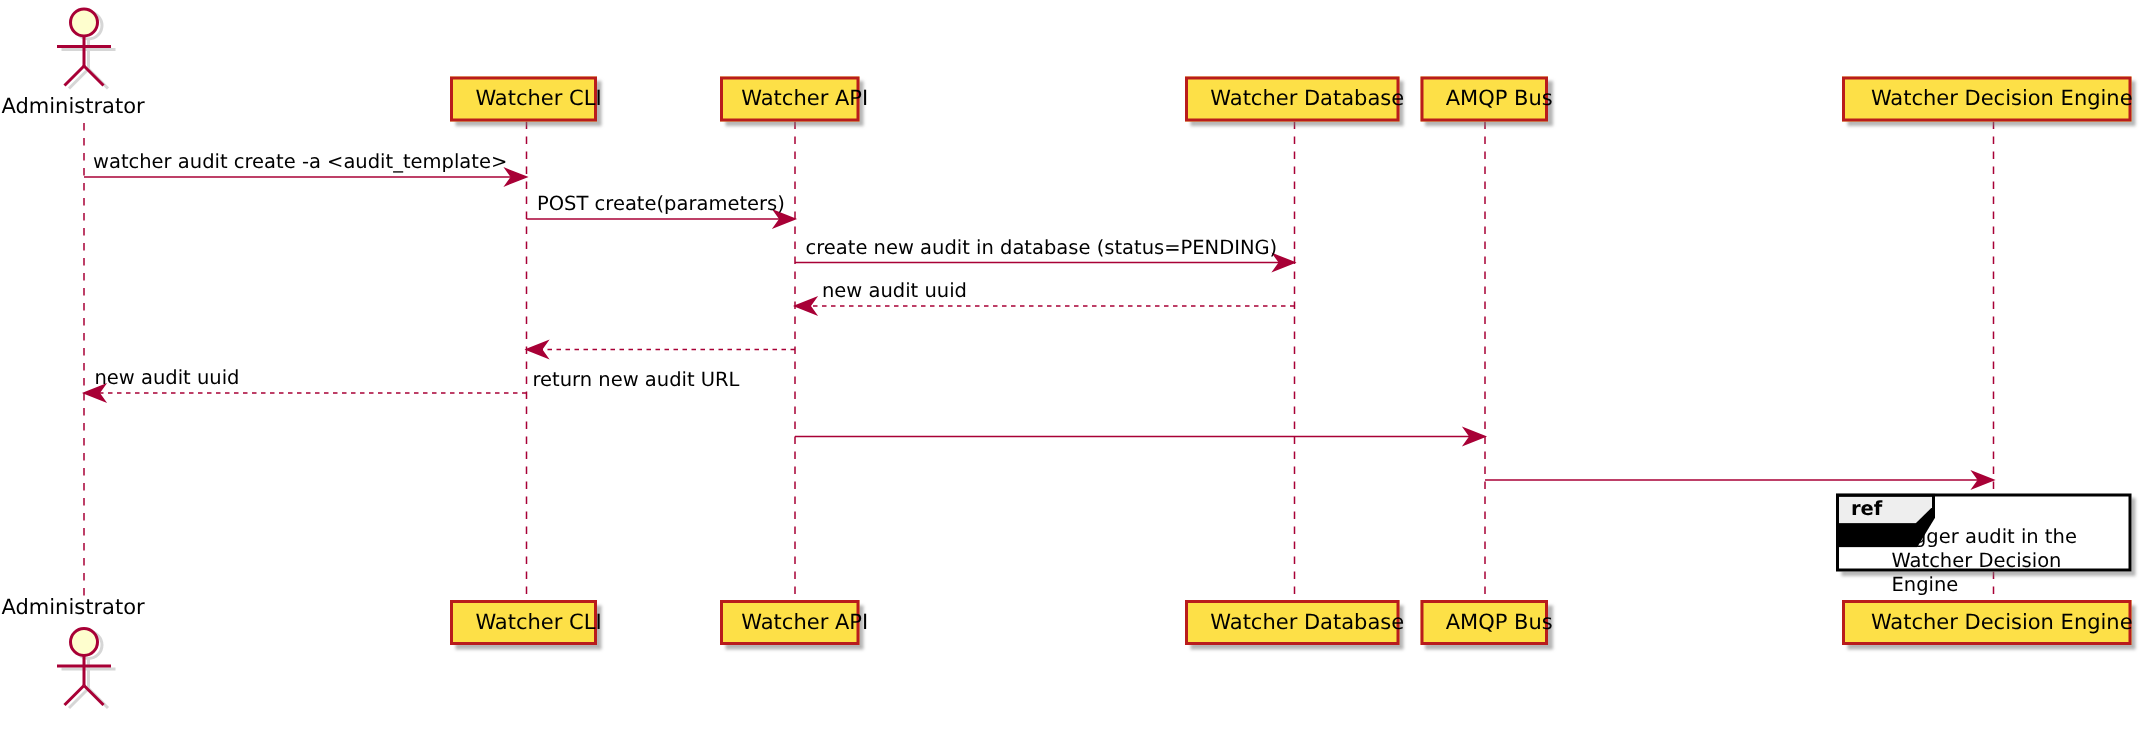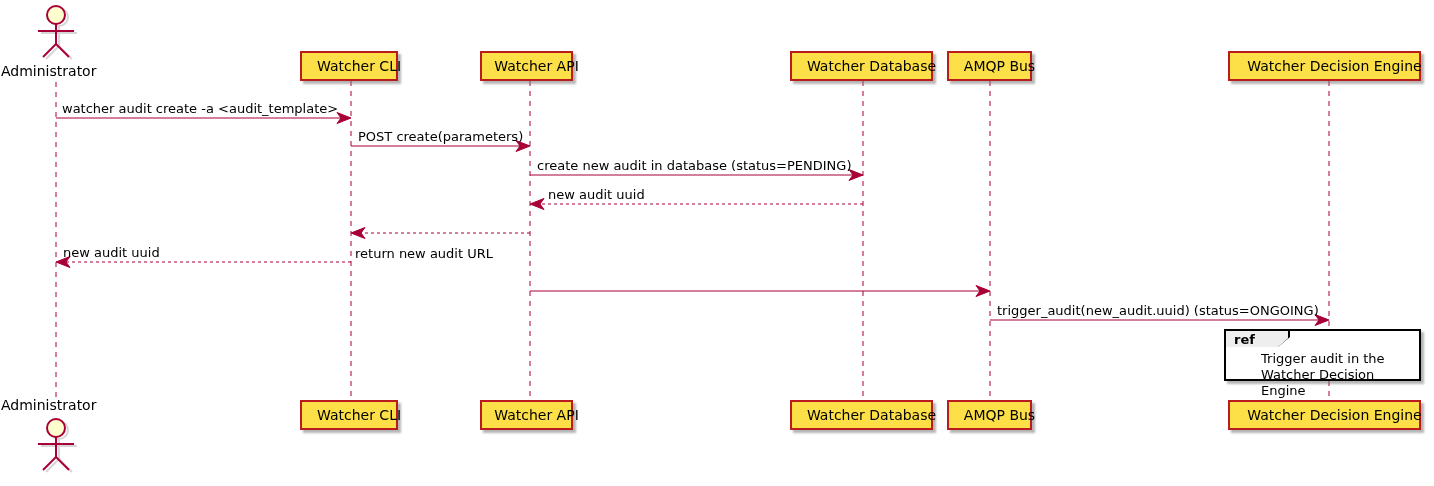--- a/index.html
+++ b/index.html
@@ -43,21 +43,21 @@
     left:1224px;top:329px;width:197px;height:52px;
     box-sizing:border-box;
     background:#ffffff;
     border:2px solid #000;
     box-shadow:3px 3px 2px rgba(120,120,120,0.55);
     z-index:4;
     font-size:13px;color:#000;
   }
   .ref-tab{
     position:absolute;left:-2px;top:-2px;
-    width:66px;height:18px;
+    width:66px;height:36px;
     background:#000;
     clip-path:polygon(0 0,100% 0,100% 45%,calc(100% - 12px) 100%,0 100%);
   }
   .ref-tab-inner{
     position:absolute;left:2px;top:2px;
     width:62px;height:18px;
     background:#EEEEEE;
     clip-path:polygon(0 0,100% 0,100% 40%,calc(100% - 11px) 100%,0 100%);
     font-weight:bold;font-size:13px;
     padding-left:8px;
@@ -158,21 +158,20 @@
   <div class="pbox" style="left:790px;top:400px;width:143px;">Watcher Database</div>
   <div class="pbox" style="left:947px;top:400px;width:85px;">AMQP Bus</div>
   <div class="pbox" style="left:1228px;top:400px;width:193px;">Watcher Decision Engine</div>
 
   <div class="msg" style="left:62px;top:101px;">watcher audit create -a &lt;audit_template&gt;</div>
   <div class="msg" style="left:358px;top:129px;">POST create(parameters)</div>
   <div class="msg" style="left:537px;top:158px;">create new audit in database (status=PENDING)</div>
   <div class="msg" style="left:548px;top:187px;">new audit uuid</div>
   <div class="msg" style="left:355px;top:216px;margin-top:30px;">return new audit URL</div>
   <div class="msg" style="left:63px;top:245px;">new audit uuid</div>
-  <div class="msg" style="left:997px;top:303px;">trigger_audit(new_audit.uuid) (status=ONGOING)</div>
 
   <div class="ref-box">
     <div class="ref-tab">
       <div class="ref-tab-inner">ref</div>
     </div>
     <div class="ref-body">
       <div>Trigger audit in the</div>
       <div>Watcher Decision Engine</div>
     </div>
   </div>

